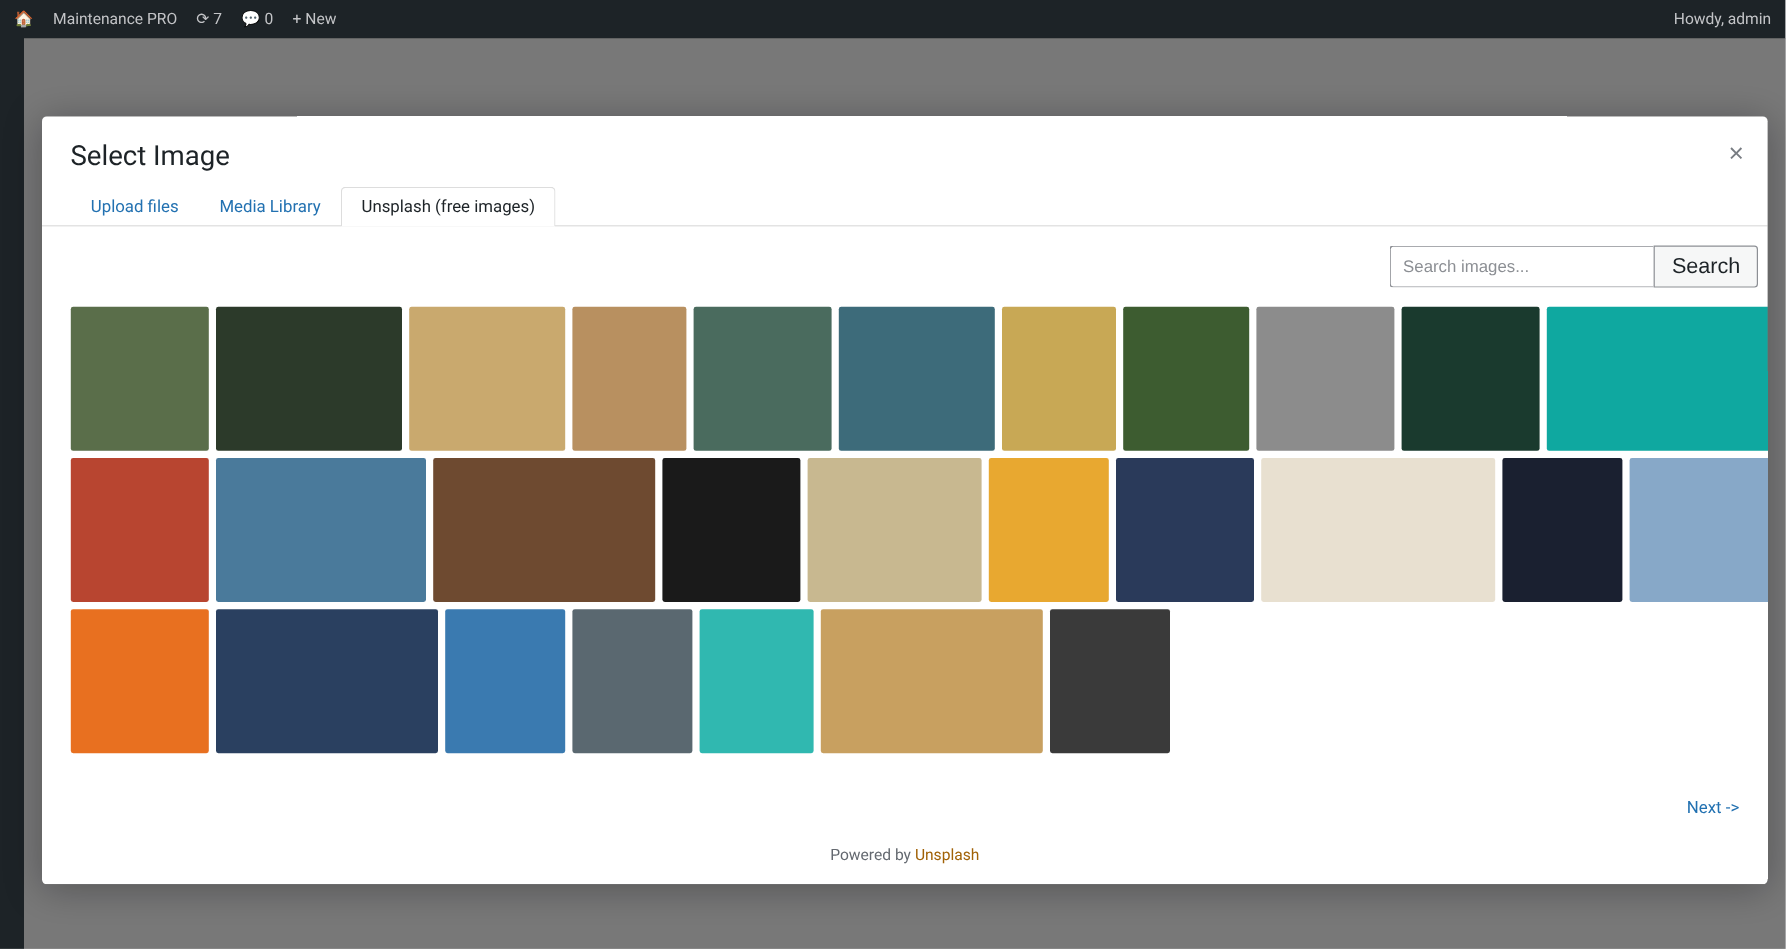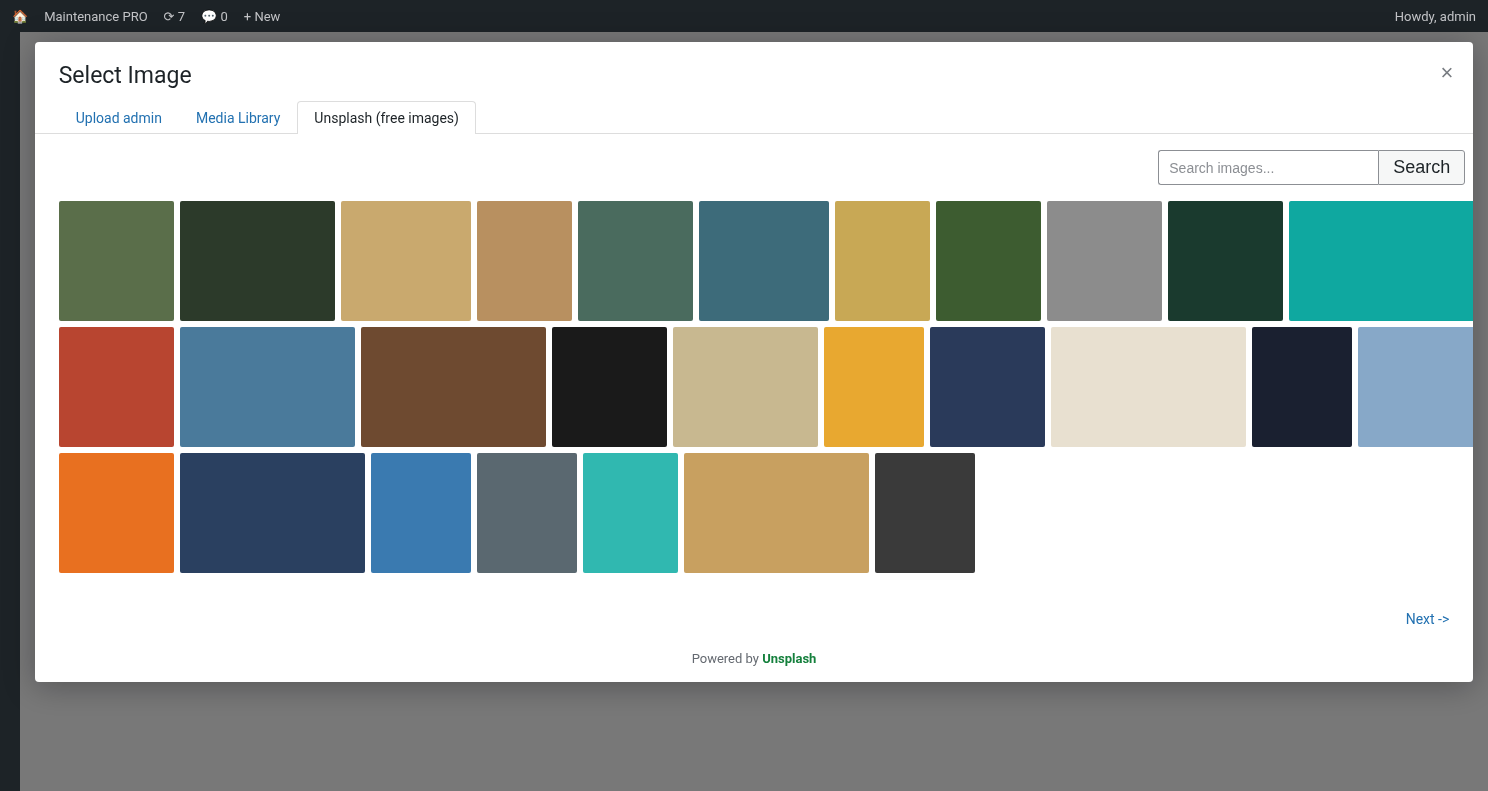--- a/index.html
+++ b/index.html
@@ -31,21 +31,21 @@
 
     
     .modal-overlay {
       position: fixed;
       top: 32px;
       left: 20px;
       right: 0;
       bottom: 0;
       background: rgba(0,0,0,0.5);
       display: flex;
-      align-items: flex-start;
+      align-items: center;
       justify-content: center;
       padding-top: 10px;
     }
 
     
     .modal {
       background: #fff;
       border-radius: 4px;
       width: 1460px;
       max-width: 98%;
@@ -152,21 +152,21 @@
       font-size: 14px;
     }
 
     
     .powered-by {
       text-align: center;
       font-size: 13px;
       color: #646970;
       padding: 8px 0 16px;
     }
-    .powered-by a { color: #15803d; text-decoration: none; font-weight: bold; }
+    .powered-by a { color: #a16207; text-decoration: none; }
 
     
     .grid-row {
       display: flex;
       gap: 6px;
       margin-bottom: 6px;
     }
 
     .grid-cell {
       overflow: hidden;
@@ -199,21 +199,21 @@
 
 <div class="sidebar"></div>
 
 <div class="modal-overlay">
   <div class="modal">
 
     <div class="modal-header">
       <div>
         <h2 class="modal-title">Select Image</h2>
         <div class="tabs">
-          <a class="tab">Upload admin</a>
+          <a class="tab">Upload files</a>
           <a class="tab">Media Library</a>
           <a class="tab active">Unsplash (free images)</a>
         </div>
       </div>
       <button class="modal-close">×</button>
     </div>
 
     <div class="modal-body">
 
       <div class="search-bar">

